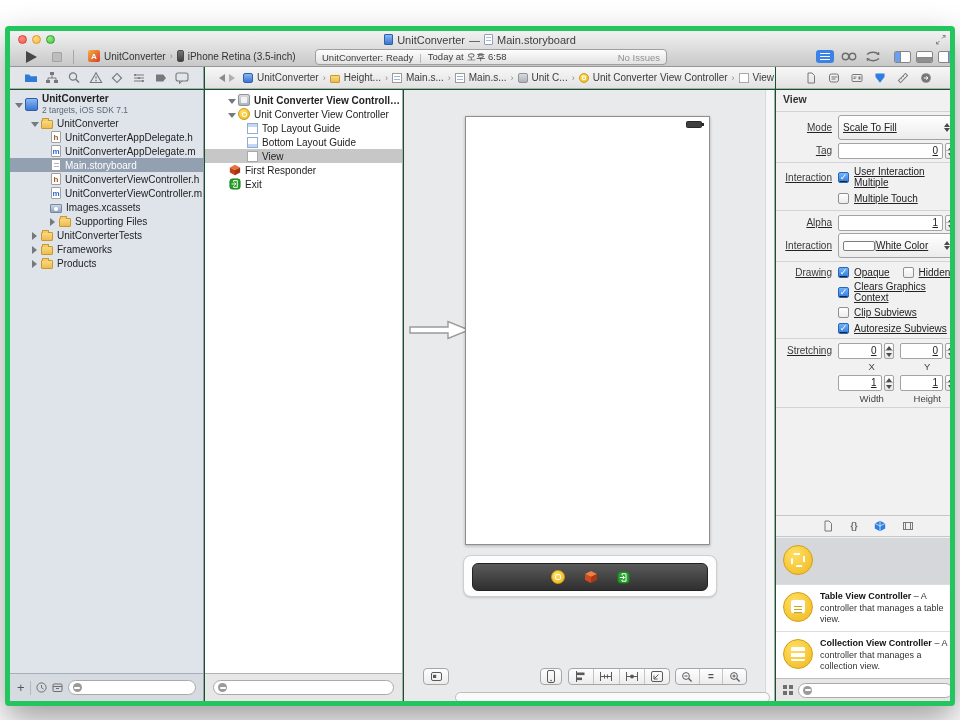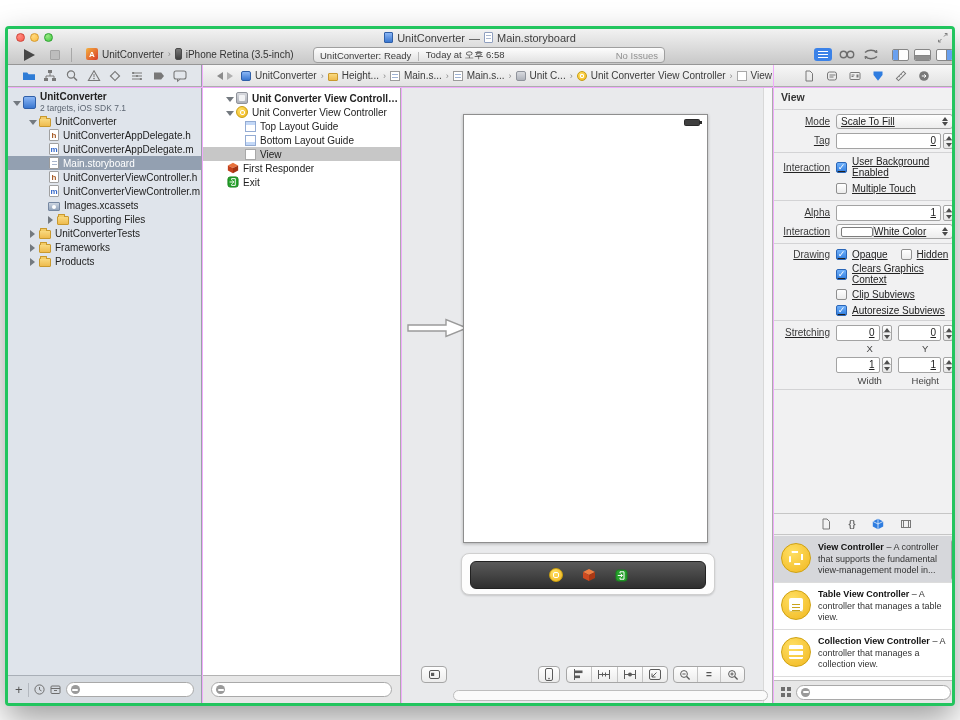--- a/index.html
+++ b/index.html
@@ -1,18 +1,18 @@
 <!DOCTYPE html>
 <html><head>
 <meta charset="utf-8">
 <style>
 *{margin:0;padding:0;box-sizing:border-box;}
 html,body{width:960px;height:720px;}
 body{background:#fff;font-family:"Liberation Sans",sans-serif;position:relative;overflow:hidden;color:#222;}
-.window{position:absolute;left:5px;top:26px;width:950px;height:680px;border:3px solid #22c55e;border-radius:4px;background:#f0abfc;box-shadow:0 14px 34px rgba(0,0,0,.38);overflow:hidden;}
+.window{position:absolute;left:5px;top:26px;width:950px;height:680px;border:5px solid #22c55e;border-radius:4px;background:#14532d;box-shadow:0 14px 34px rgba(0,0,0,.38);overflow:hidden;}
 
 .chrome{position:absolute;left:0;top:0;right:0;height:36px;background:linear-gradient(#f2f2f2,#c8c8c8);border-bottom:1px solid #969696;}
 .lights{position:absolute;left:8px;top:4px;display:flex;gap:5px;}
 .light{width:9px;height:9px;border-radius:50%;}
 .light.red{background:radial-gradient(circle at 35% 30%,#ff8a7e,#f95a4e);border:1px solid #cf4438;}
 .light.yellow{background:radial-gradient(circle at 35% 30%,#ffd97e,#fcbb3d);border:1px solid #d59a2f;}
 .light.green{background:radial-gradient(circle at 35% 30%,#9ae883,#3cc93e);border:1px solid #2fa232;}
 .wtitle{position:absolute;left:0;right:0;top:2px;height:13px;text-align:center;font-size:11px;color:#3e3e3e;display:flex;align-items:center;justify-content:center;gap:4px;}
 .proxy{display:inline-block;width:9px;height:11px;background:#fff;border:1px solid #8f9fbf;border-radius:1px;position:relative;}
 .proxy.app{background:linear-gradient(#8ab6f5,#3a77d0);border-color:#2f5fa8;}
@@ -110,21 +110,21 @@
 .cbtn .seg:first-child{border-left:none;}
 .hscroll{position:absolute;left:51px;top:602px;width:315px;height:11px;border:1px solid #bdbdbd;border-radius:6px;background:#fafafa;}
 .eq{font-size:10px;color:#555;font-weight:bold;}
 
 .utilities{position:absolute;left:766px;top:59px;width:184px;bottom:0;background:#f1f1f2;}
 .inspector{position:absolute;left:0;right:0;top:0;height:425px;overflow:hidden;}
 .isec-title{font-size:10.5px;font-weight:bold;color:#333;padding:3px 0 3px 7px;}
 .isep{border:none;border-top:1px solid #d3d3d5;margin:3px 0;}
 .irow{display:flex;align-items:center;margin:2px 5px 2px 0;min-height:17px;text-decoration:underline;}
 .ilabel{width:62px;text-align:right;font-size:10px;color:#3a3a3a;padding-right:6px;flex:none;}
-.dd{flex:1;height:15px;border:1px solid #a3a3a3;border-radius:3px;background:linear-gradient(#fff,#ececec);display:flex;align-items:center;font-size:10px;color:#222;padding:0 4px;min-width:0;}
+.dd{flex:1;height:25px;border:1px solid #a3a3a3;border-radius:3px;background:linear-gradient(#fff,#ececec);display:flex;align-items:center;font-size:10px;color:#222;padding:0 4px;min-width:0;}
 .ddarr{margin-left:auto;display:flex;flex-direction:column;gap:1.5px;flex:none;}
 .ddarr::before{content:'';border-left:3px solid transparent;border-right:3px solid transparent;border-bottom:4px solid #4a4a4a;}
 .ddarr::after{content:'';border-left:3px solid transparent;border-right:3px solid transparent;border-top:4px solid #4a4a4a;}
 .swatch{width:32px;height:10px;border:1px solid #7d7d7d;border-radius:2px;flex:none;}
 .swdiv{width:1px;height:11px;background:#c0c0c0;flex:none;}
 .fld{flex:1;height:16px;border:1px solid #a3a3a3;border-radius:2px;background:#fff;font-size:10px;display:flex;align-items:center;justify-content:flex-end;padding:0 4px;min-width:0;}
 .stepper{width:10px;height:16px;border:1px solid #a3a3a3;border-radius:2px;background:linear-gradient(#fff,#e6e6e6);display:flex;flex-direction:column;margin-left:2px;flex:none;}
 .stepper i{flex:1;position:relative;}
 .stepper i.up{border-bottom:1px solid #b9b9b9;}
 .stepper i.up::after{content:'';position:absolute;left:1.5px;top:2px;border-left:3px solid transparent;border-right:3px solid transparent;border-bottom:4px solid #4f4f4f;}
@@ -532,21 +532,21 @@
         <span class="fld">0</span>
         <span class="stepper">
             <i class="up"></i>
             <i class="dn"></i>
           </span>
       </div>
       <hr class="isep">
       <div class="irow">
         <span class="ilabel">Interaction</span>
         <span class="cb on">✓</span>
-        <span class="cblabel">User Background Enabled</span>
+        <span class="cblabel">User Interaction Multiple</span>
       </div>
       <div class="irow">
         <span class="ilabel"></span>
         <span class="cb"></span>
         <span class="cblabel">Multiple Touch</span>
       </div>
       <hr class="isep">
       <div class="irow">
         <span class="ilabel">Alpha</span>
         <span class="fld">1</span>
@@ -638,21 +638,20 @@
         </svg>
       <svg width="12" height="12" viewBox="0 0 12 12">
           <rect x="1.5" y="2.5" width="9" height="7" fill="none" stroke="#787878"></rect>
           <path d="M3.5 2.5v7M8.5 2.5v7" stroke="#787878"></path>
         </svg>
     </div>
 
     <div class="liblist">
       <div class="librow sel">
         <span class="libicon vcd"></span>
-        <span class="libtext"><b>View Controller</b> <span>– A controller that supports the fundamental view-management model in...</span></span>
       </div>
       <div class="librow">
         <span class="libicon table"></span>
         <span class="libtext"><b>Table View Controller</b> <span>– A controller that manages a table view.</span></span>
       </div>
       <div class="librow">
         <span class="libicon coll"></span>
         <span class="libtext"><b>Collection View Controller</b> <span>– A controller that manages a collection view.</span></span>
       </div>
       <div class="librow">

